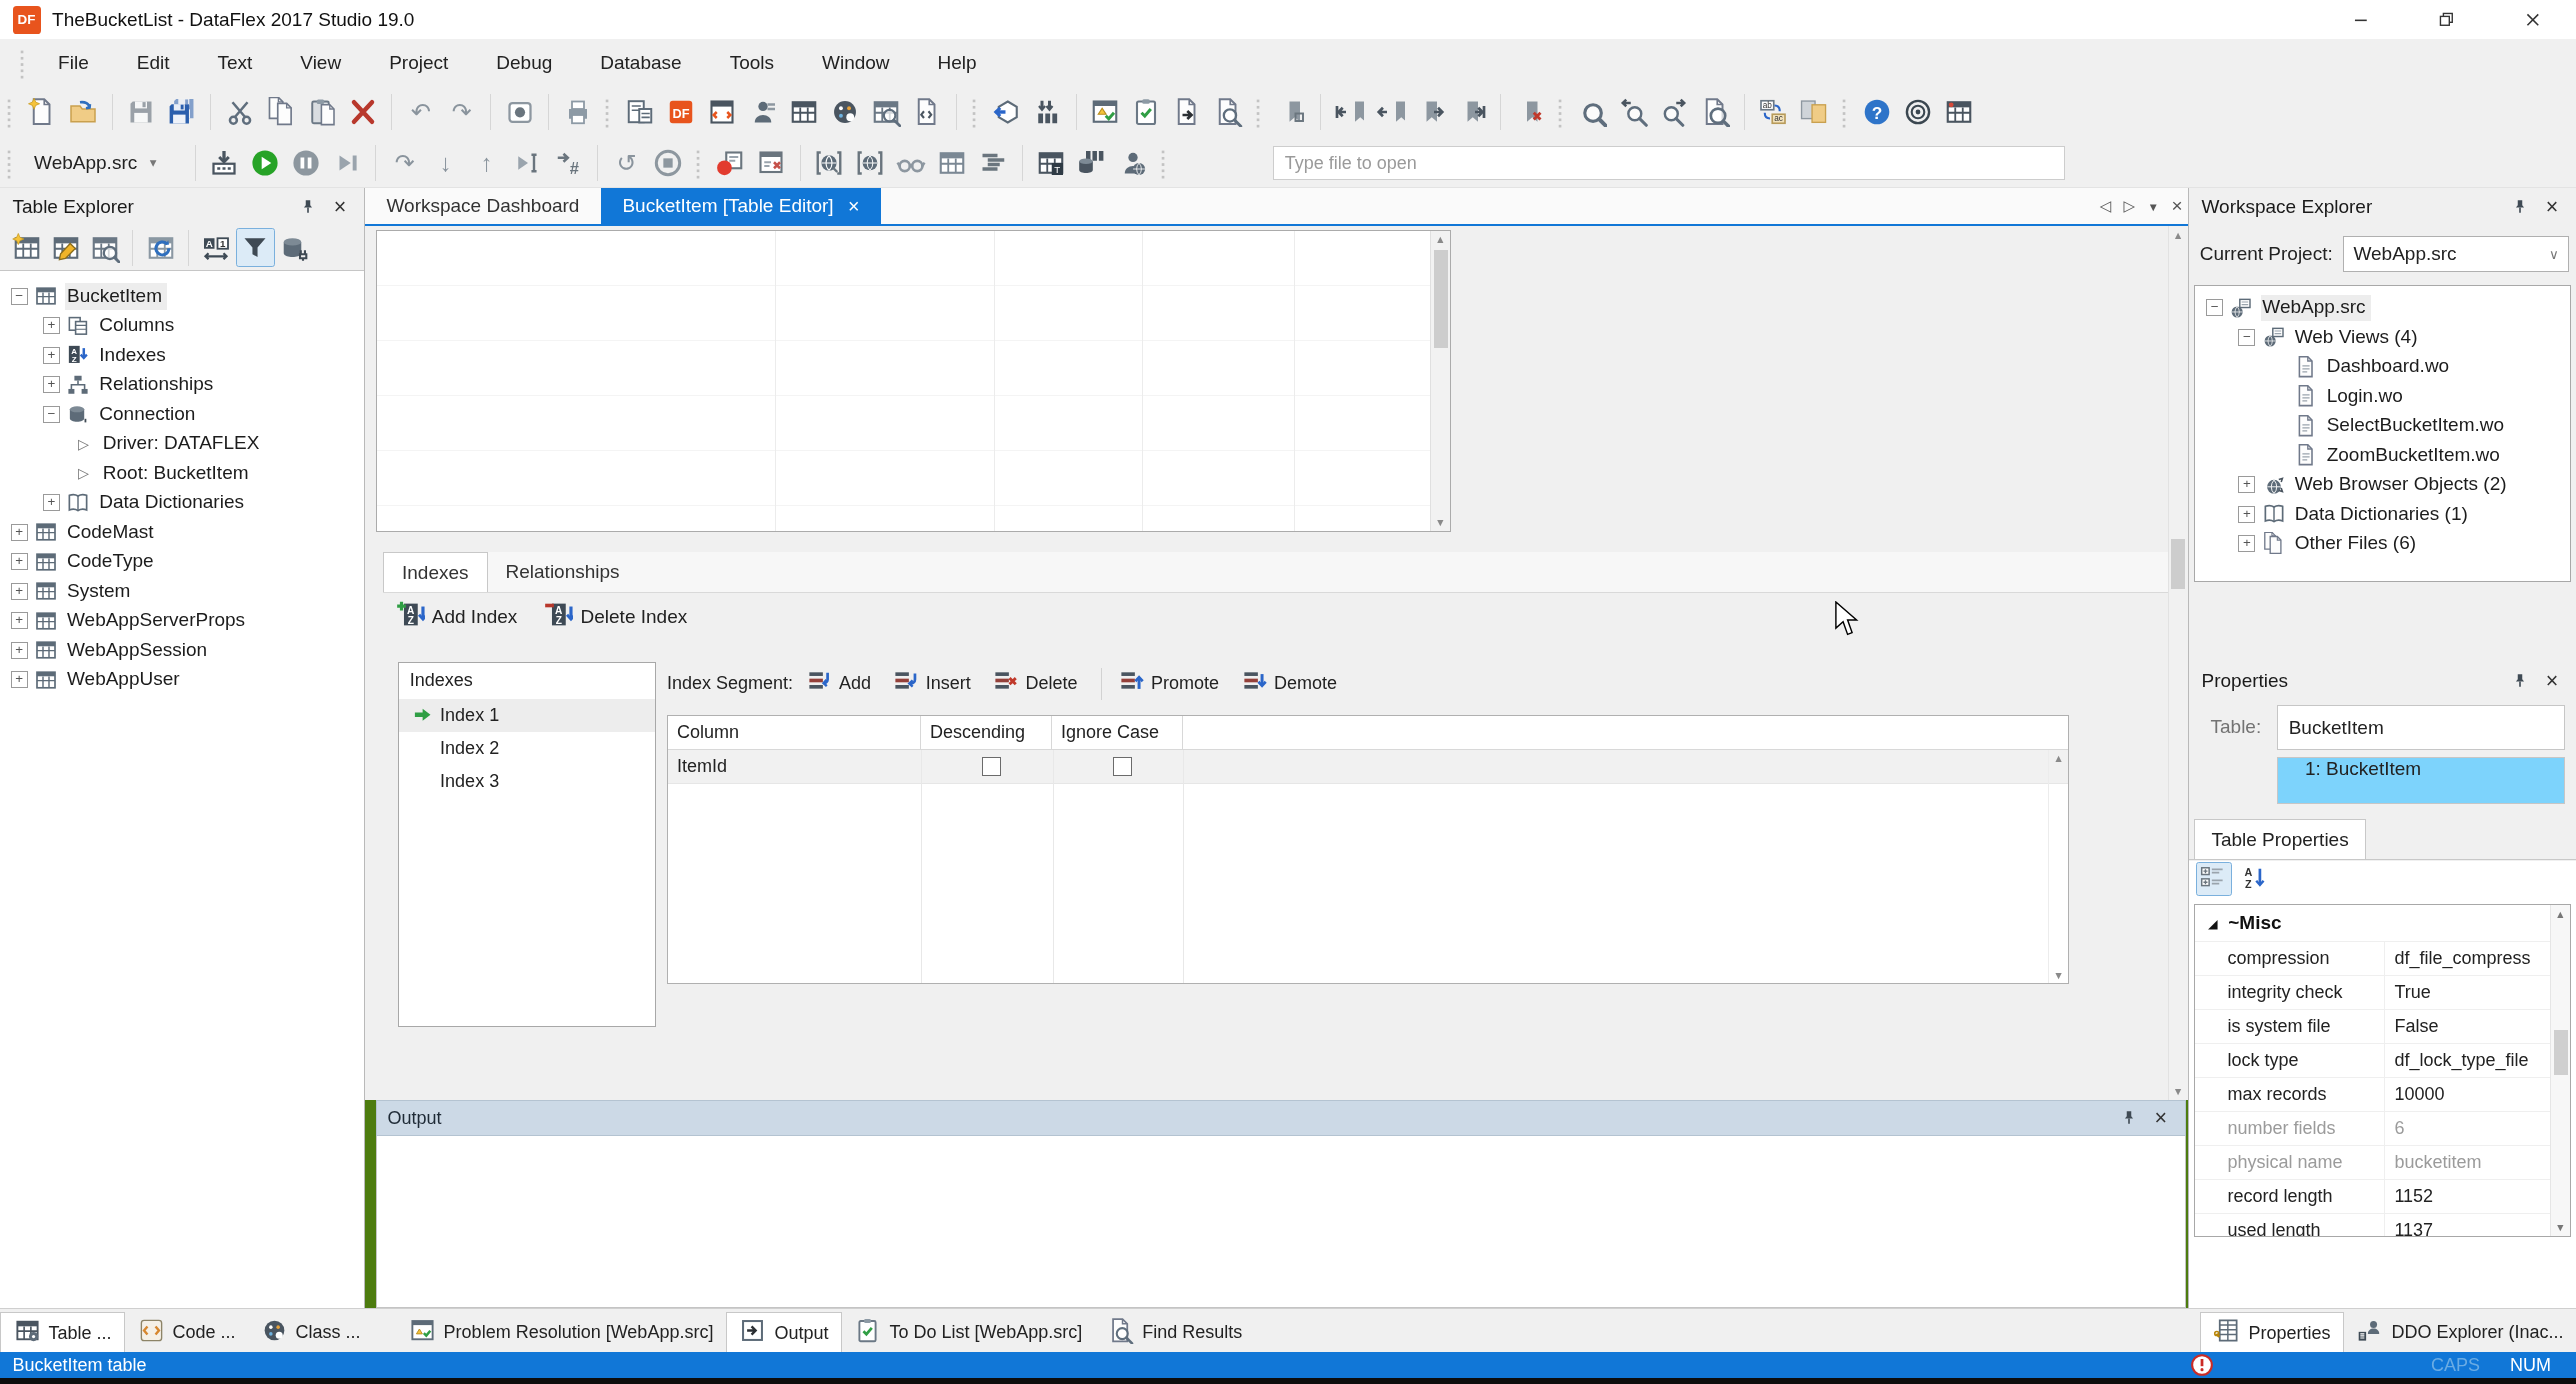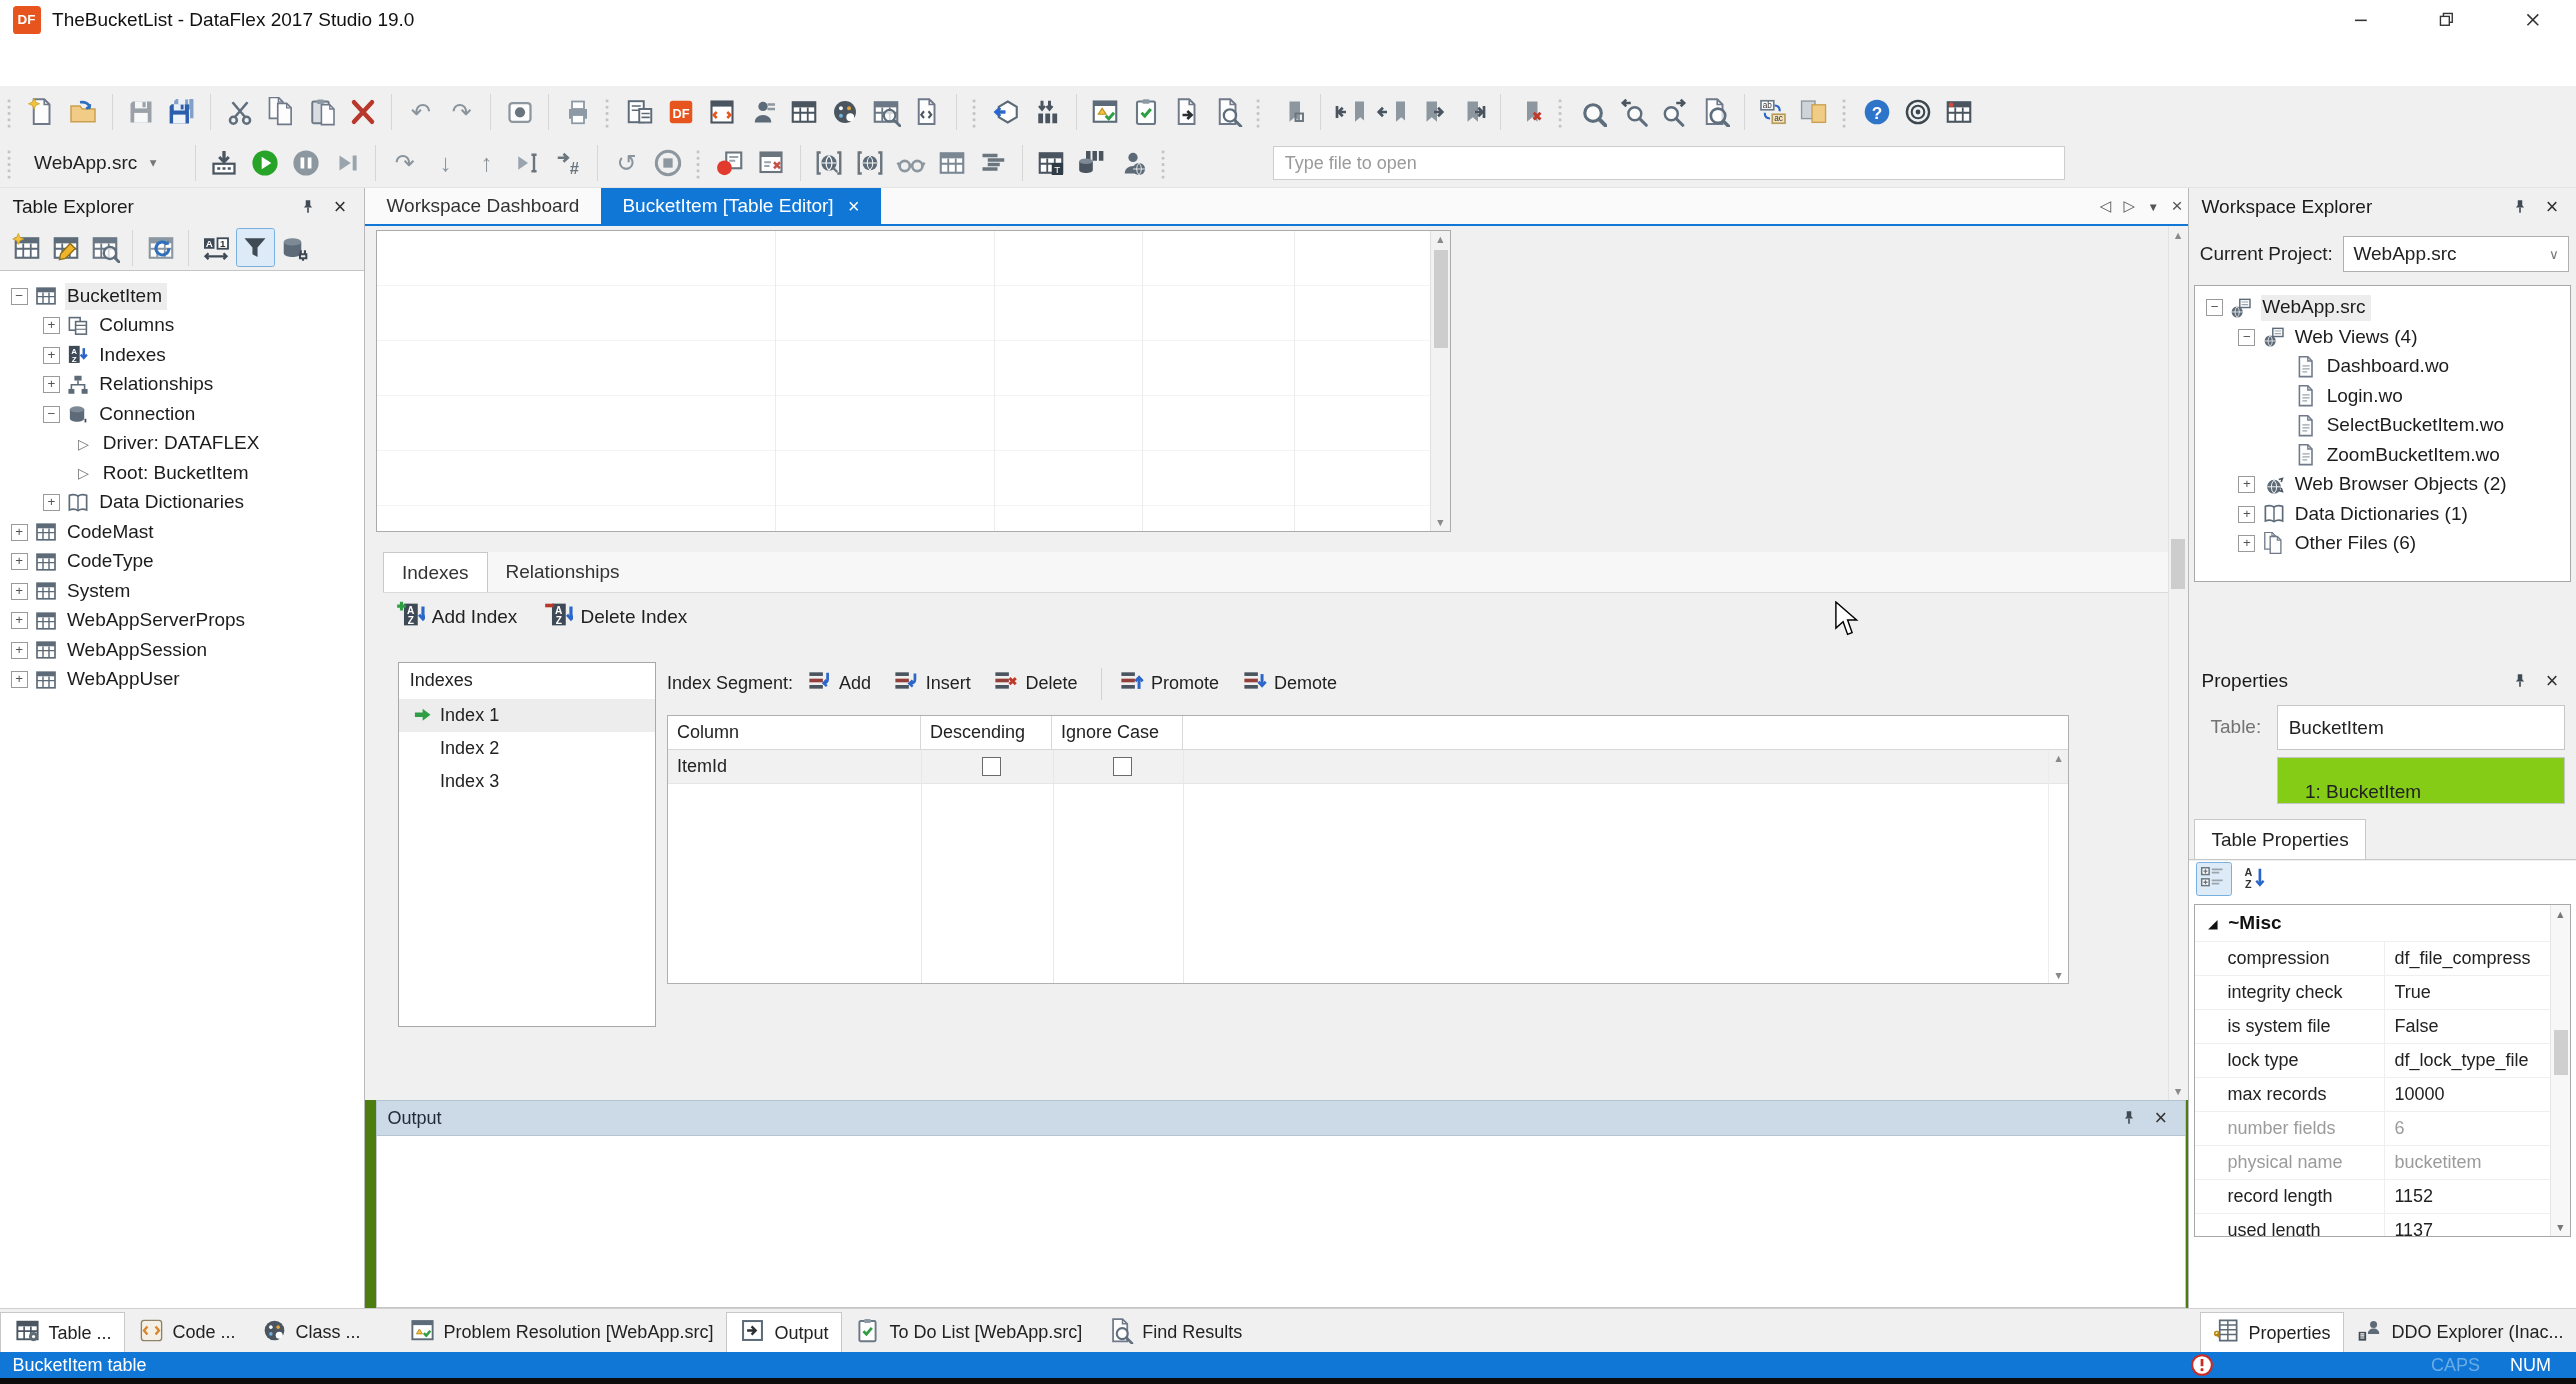--- a/index.html
+++ b/index.html
@@ -138,22 +138,22 @@
             align-items:center;padding:0 9px;font-size:19px;color:#222;}
   .cp-combo .caret{margin-left:auto;color:#777;font-size:13.4px;}
   .we-tree{position:absolute;left:5.4px;right:5.4px;top:97px;height:297px;background:#fff;border:0.9px solid #a8a8a8;
            padding-top:7.2px;overflow:hidden;}
 
   .prop-header{position:absolute;left:0;top:474px;right:0;}
   .pr-table-row{position:absolute;left:0;top:517px;right:0;height:45px;}
   .pr-table-row .lab{position:absolute;left:21.5px;top:10.7px;font-size:19px;color:#737373;}
   .pr-input{position:absolute;left:88px;right:10.7px;height:45px;background:#fff;border:0.9px solid #c6c6c6;
             display:flex;align-items:center;padding-left:10.7px;font-size:19px;color:#222;}
-  .pr-struct{position:absolute;left:88px;top:569px;right:10.7px;height:47px;background:#84cc16;border:0.9px solid #c6c6c6;
-             display:flex;align-items:flex-end;padding-left:27px;font-size:19px;color:#222;}
+  .pr-struct{position:absolute;left:88px;top:569px;right:10.7px;height:47px;background:#7dd3fc;border:0.9px solid #c6c6c6;
+             display:flex;align-items:flex-start;padding-left:27px;font-size:19px;color:#222;}
   .pr-tabs{position:absolute;left:0;top:631px;right:0;height:41px;border-bottom:0.9px solid #c8c8c8;display:flex;align-items:flex-end;}
   .pr-tab{height:40px;background:#fff;border:0.9px solid #c8c8c8;border-bottom:none;display:flex;align-items:center;
           padding:0 16px;font-size:19px;color:#222;margin-left:5.4px;}
   .prop-content{position:absolute;left:0;top:673px;right:0;bottom:0;background:#fff;}
   .prop-toolbar{height:36px;display:flex;align-items:center;padding-left:7.2px;gap:5.4px;}
   .prop-toolbar .tbico{width:36px;height:34px;}
   .prop-toolbar svg{width:27px;height:27px;}
   .prop-grid{position:absolute;left:5.4px;right:5.4px;top:43px;height:333px;border:0.9px solid #a8a8a8;background:#fff;overflow:hidden;}
   .pg-inner{position:absolute;left:0;top:0;right:19.7px;}
   .pg-group{height:36px;display:flex;align-items:center;font-size:19px;font-weight:bold;color:#111;}
@@ -209,20 +209,33 @@
           </svg>
       </div>
       <div class="winbtn">
         <svg viewBox="0 0 20 20">
             <path d="M4.5 4.5l11 11M15.5 4.5l-11 11" stroke="#333" stroke-width="1.6"></path>
           </svg>
       </div>
     </div>
   </div>
 
+  <div class="menubar">
+      <div class="grip"></div>
+      <div class="menu-item">File</div>
+      <div class="menu-item">Edit</div>
+      <div class="menu-item">Text</div>
+      <div class="menu-item">View</div>
+      <div class="menu-item">Project</div>
+      <div class="menu-item">Debug</div>
+      <div class="menu-item">Database</div>
+      <div class="menu-item">Tools</div>
+      <div class="menu-item">Window</div>
+      <div class="menu-item">Help</div>
+    </div>
 
   <div class="toolbar tb1">
       <div class="grip"></div>
       <span class="tbico">
         <span class="isvg">
           <svg viewBox="0 0 20 20" xmlns="http://www.w3.org/2000/svg">
             <g transform="translate(0,0)">
               <path d="M4.5 1.5h7l3.5 3.5v13h-10.5z" fill="#fdfdfd" stroke="#70798a" stroke-width="1.3"></path>
               <path d="M11.5 1.5V5H15" fill="none" stroke="#70798a" stroke-width="1.1"></path>
             </g>

